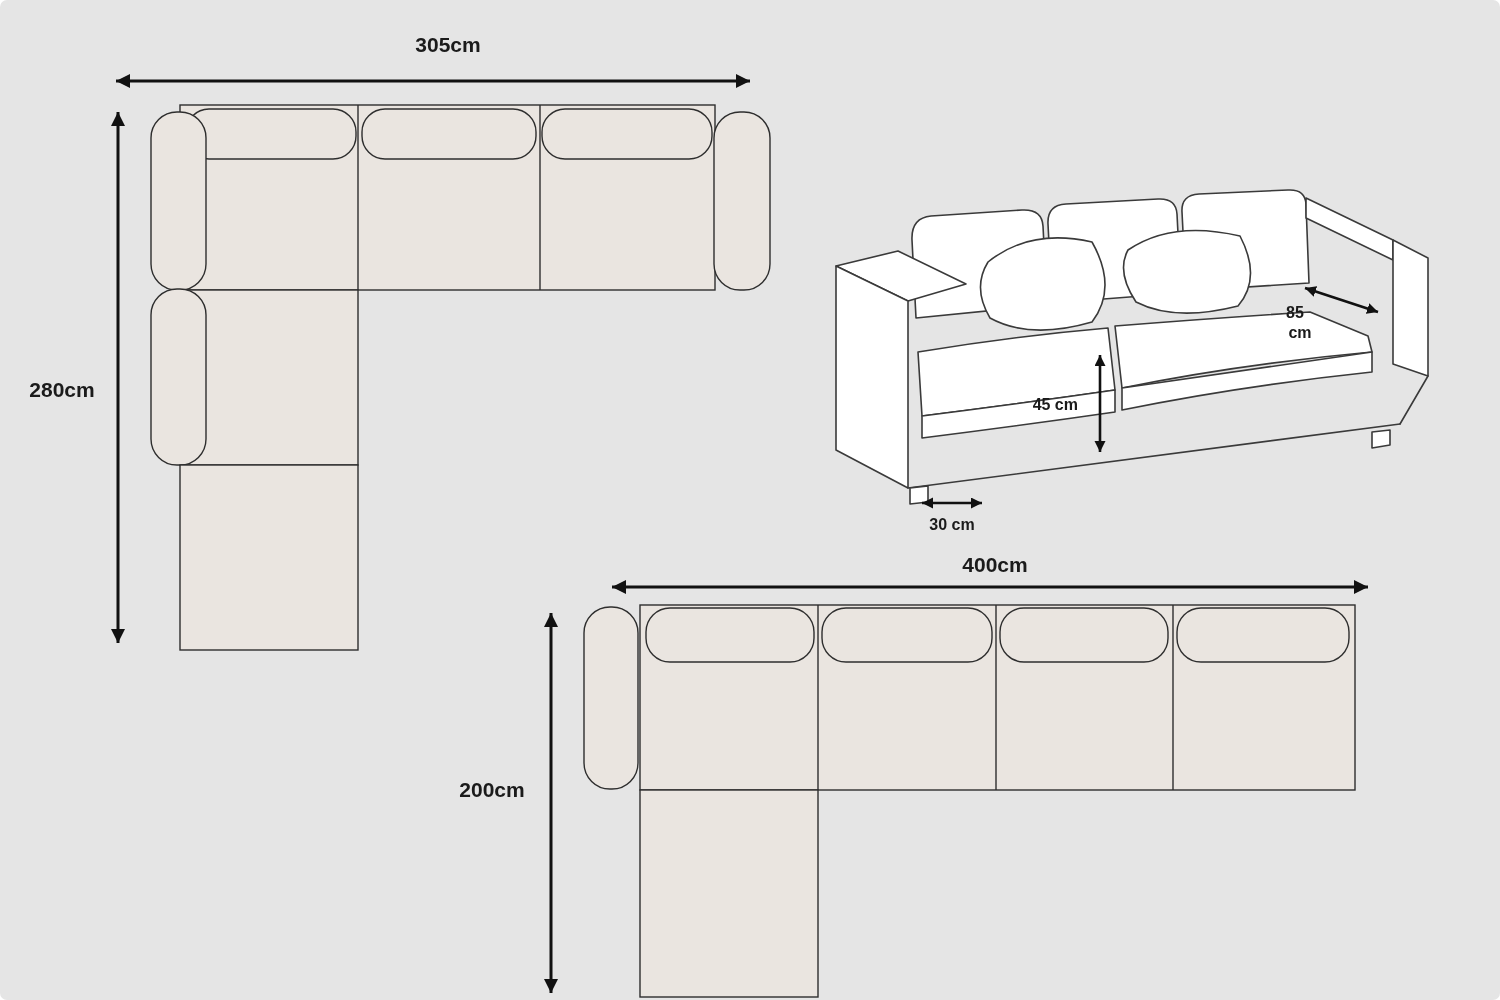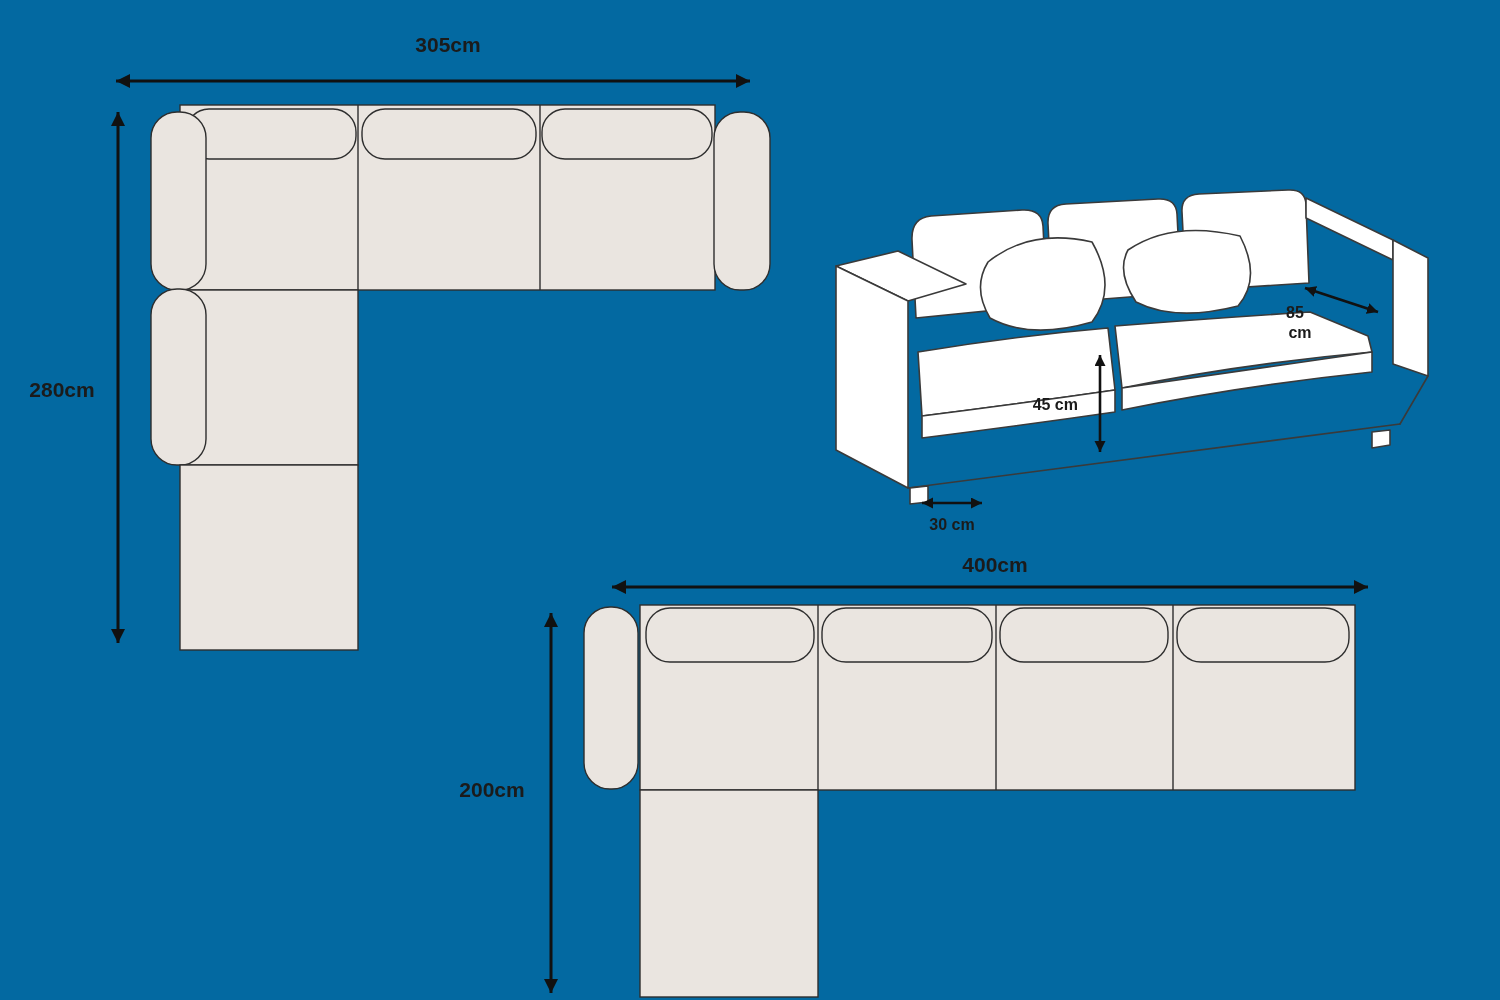--- a/index.html
+++ b/index.html
@@ -1,21 +1,21 @@
 <!DOCTYPE html>
 <html><head>
 <meta charset="utf-8">
 <style>
   html,body{margin:0;padding:0;}
   body{
     width:1500px;height:1000px;background:#ffffff;
     font-family:"Liberation Sans", sans-serif;
     overflow:hidden;
   }
-  .stage{position:relative;width:1500px;height:1000px;background:#0369a1;}
+  .stage{position:relative;width:1500px;height:1000px;background:#e5e5e5;border-radius:7px;}
   svg text{font-family:"Liberation Sans", sans-serif;font-weight:700;fill:#1b1b1b;}
   .dim-label{font-size:21px;}
   .dim-label-small{font-size:16px;}
 </style>
 </head>
 <body>
 
 <div class="stage">
 <svg width="1500" height="1000" viewBox="0 0 1500 1000" xmlns="http://www.w3.org/2000/svg">
   <defs>

